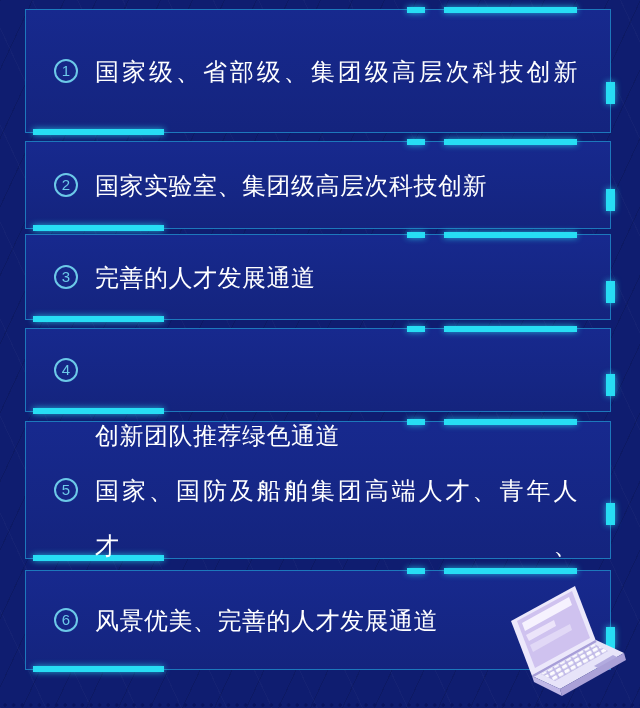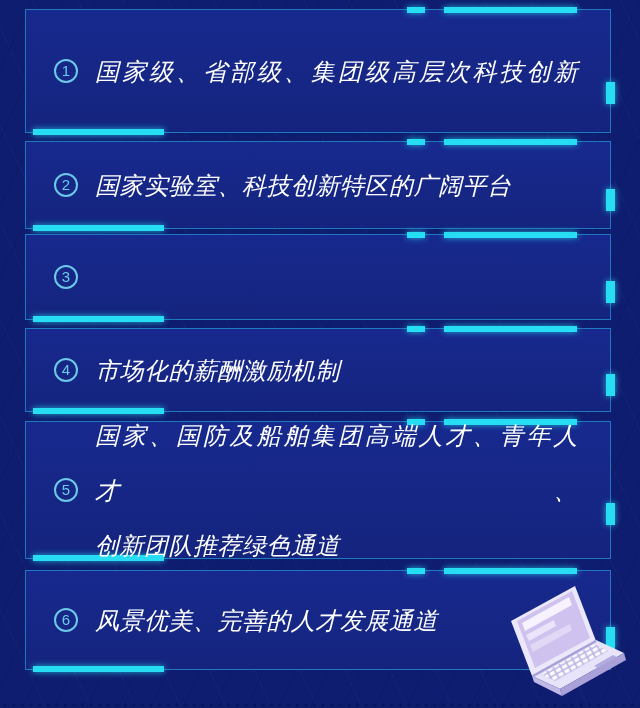--- a/index.html
+++ b/index.html
@@ -50,21 +50,21 @@
     position:absolute;
     left:69px;top:50%;
     transform:translateY(-50%);
     width:483px;
     color:#ffffff;
     font-size:24px;
     letter-spacing:0.5px;
     line-height:55px;
     white-space:nowrap;
   }
-  .text .line{display:block;font-style:italic;}
+  .text .line{display:block;}
   .text .justify{
     white-space:normal;
     text-align:justify;
     text-align-last:justify;
   }
   .dots{
     position:absolute;
     left:2px;right:0;bottom:0;height:6px;
     background-image:radial-gradient(circle at 3px 3px,#0a1560 1.5px,transparent 1.8px);
     background-size:8.6px 6px;
@@ -92,52 +92,52 @@
     </div>
   </div>
 
   <div class="card" style="top:141px;height:88px;">
     <div class="accent bar-tr-short"></div>
     <div class="accent bar-tr-long"></div>
     <div class="accent bar-bl"></div>
     <div class="accent tick-right"></div>
     <div class="badge"><span>2</span></div>
     <div class="text">
-      <span class="line">国家实验室、科技创新特区的广阔平台</span>
+      <span class="line">国家实验室、集团级高层次科技创新</span>
     </div>
   </div>
 
   <div class="card" style="top:234px;height:86px;">
     <div class="accent bar-tr-short"></div>
     <div class="accent bar-tr-long"></div>
     <div class="accent bar-bl"></div>
     <div class="accent tick-right"></div>
     <div class="badge"><span>3</span></div>
+    <div class="text">
+      <span class="line">完善的人才发展通道</span>
+    </div>
   </div>
 
   <div class="card" style="top:328px;height:84px;">
     <div class="accent bar-tr-short"></div>
     <div class="accent bar-tr-long"></div>
     <div class="accent bar-bl"></div>
     <div class="accent tick-right"></div>
     <div class="badge"><span>4</span></div>
-    <div class="text">
-      <span class="line">市场化的薪酬激励机制</span>
-    </div>
   </div>
 
   <div class="card" style="top:421px;height:138px;">
     <div class="accent bar-tr-short"></div>
     <div class="accent bar-tr-long"></div>
     <div class="accent bar-bl"></div>
     <div class="accent tick-right"></div>
     <div class="badge"><span>5</span></div>
     <div class="text">
+      <span class="line">创新团队推荐绿色通道</span>
       <span class="line justify">国家、国防及船舶集团高端人才、青年人才、</span>
-      <span class="line">创新团队推荐绿色通道</span>
     </div>
   </div>
 
   <div class="card" style="top:570px;height:100px;">
     <div class="accent bar-tr-short"></div>
     <div class="accent bar-tr-long"></div>
     <div class="accent bar-bl"></div>
     <div class="accent tick-right"></div>
     <div class="badge"><span>6</span></div>
     <div class="text">

